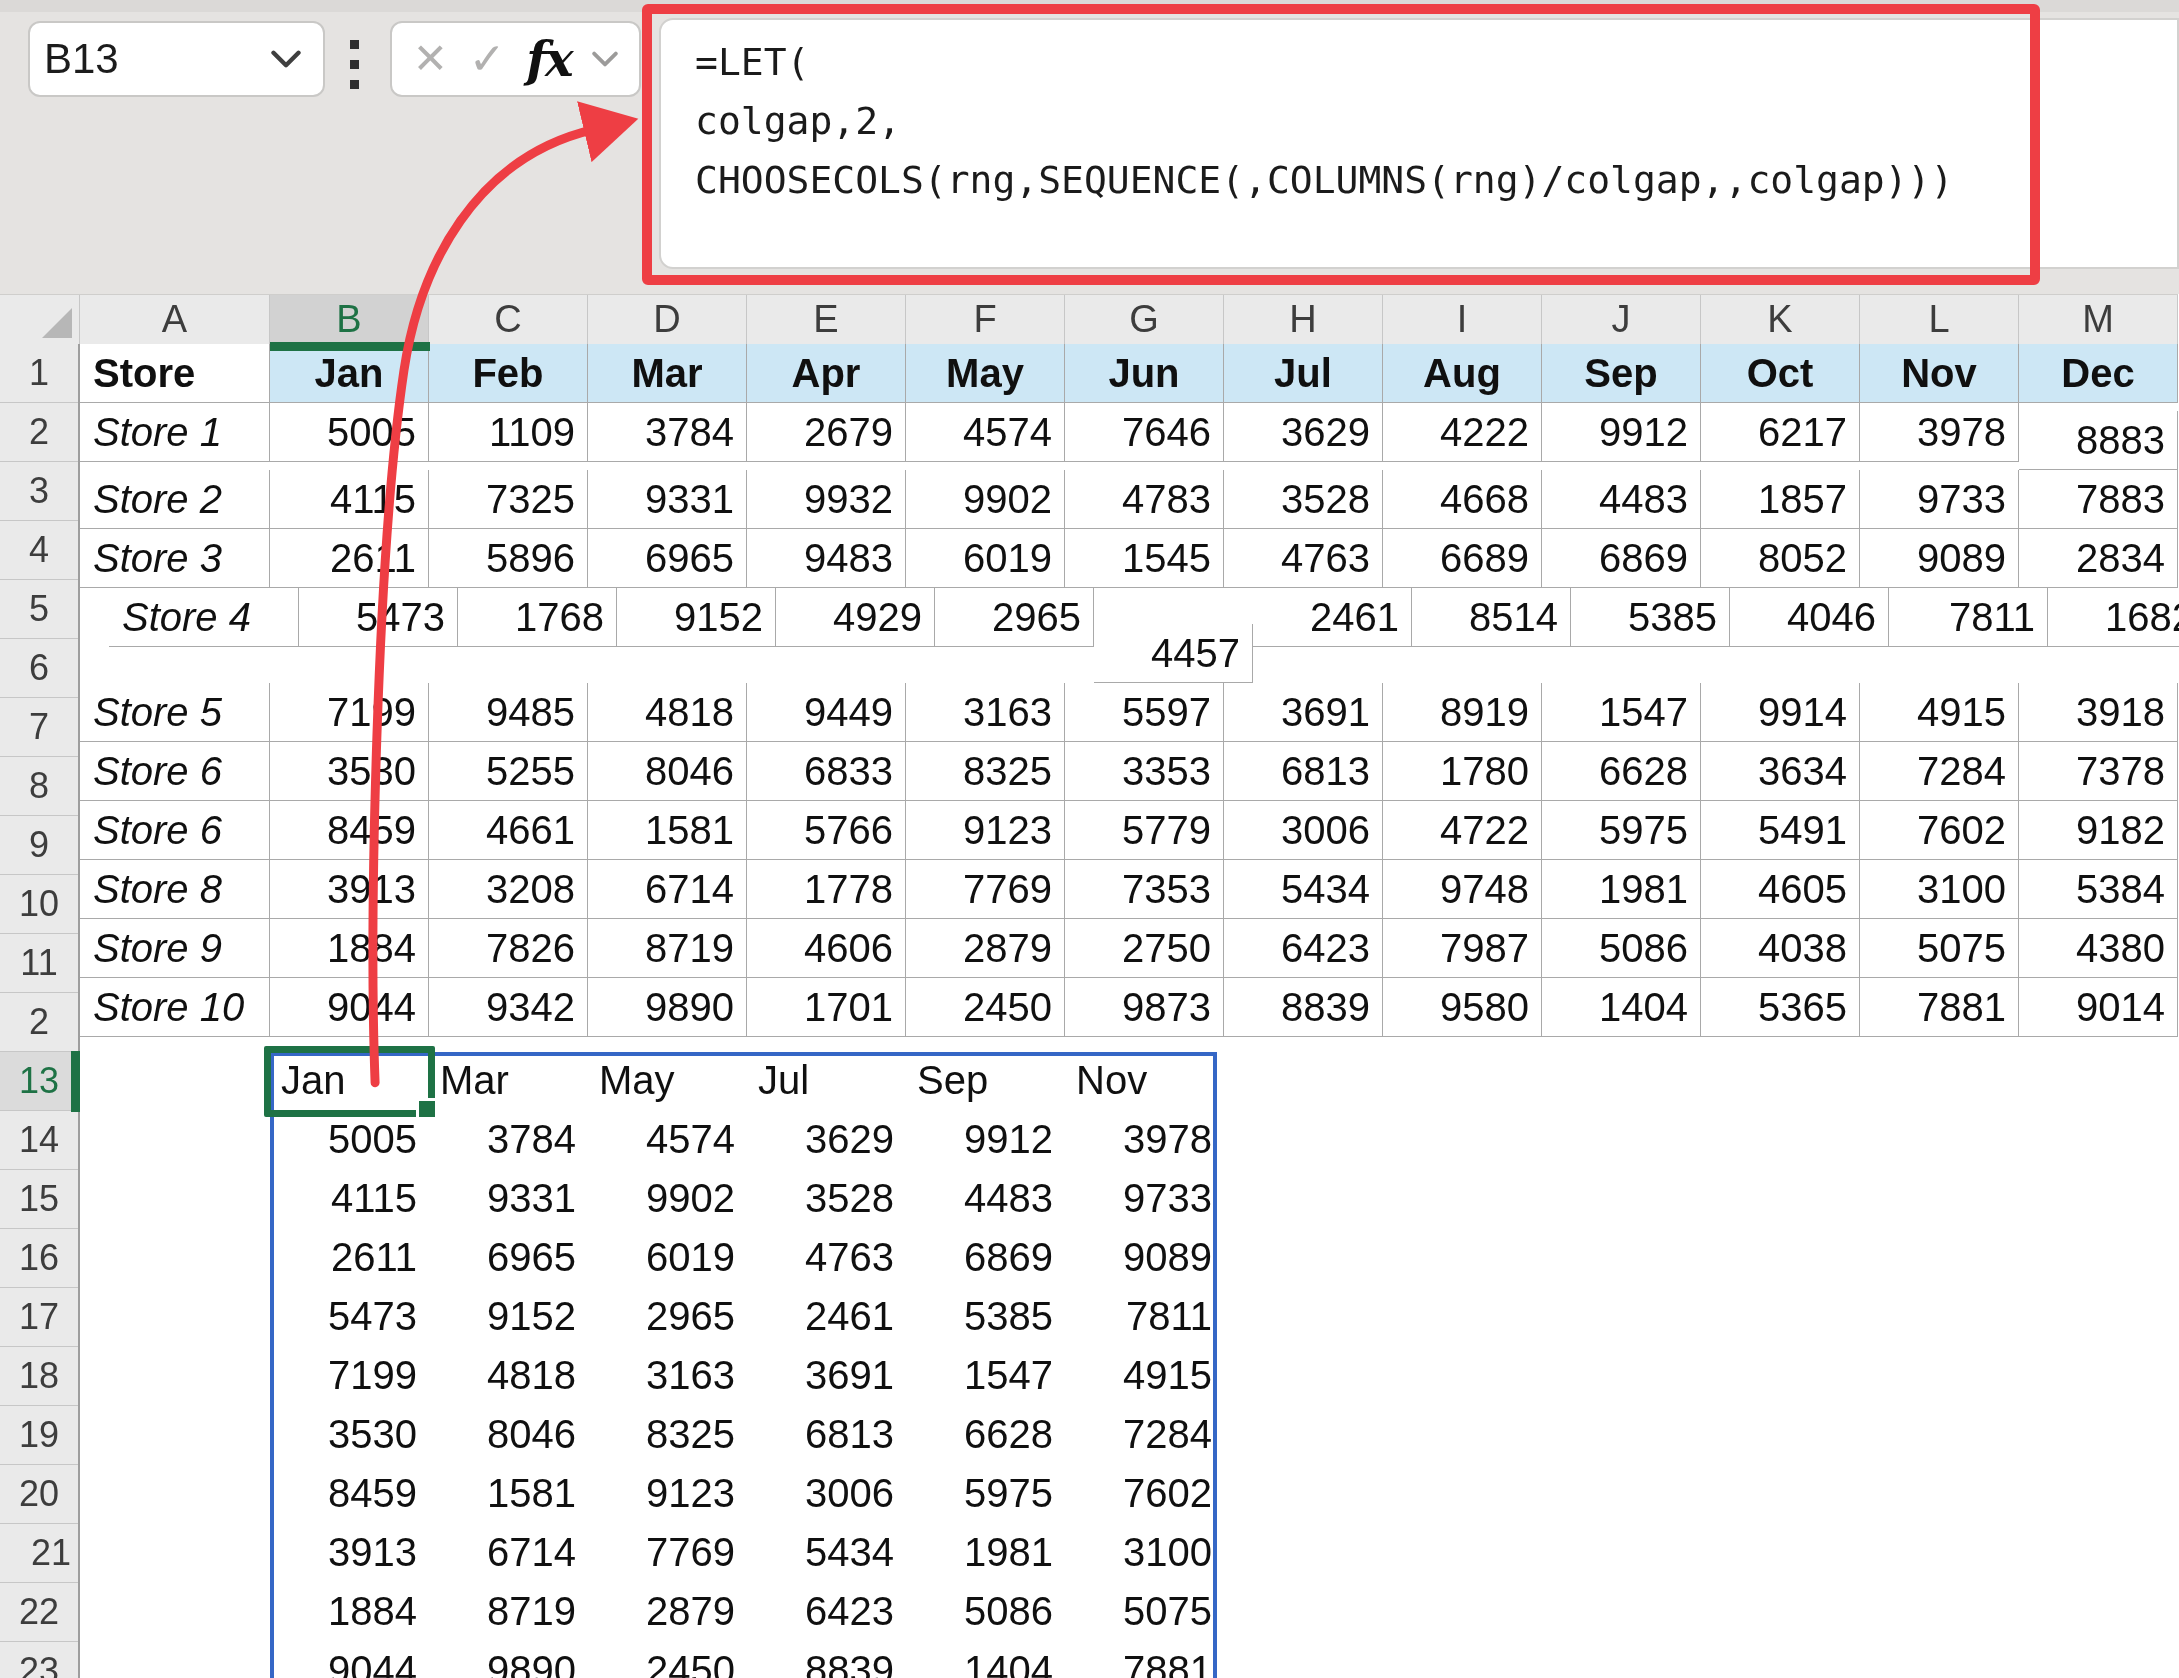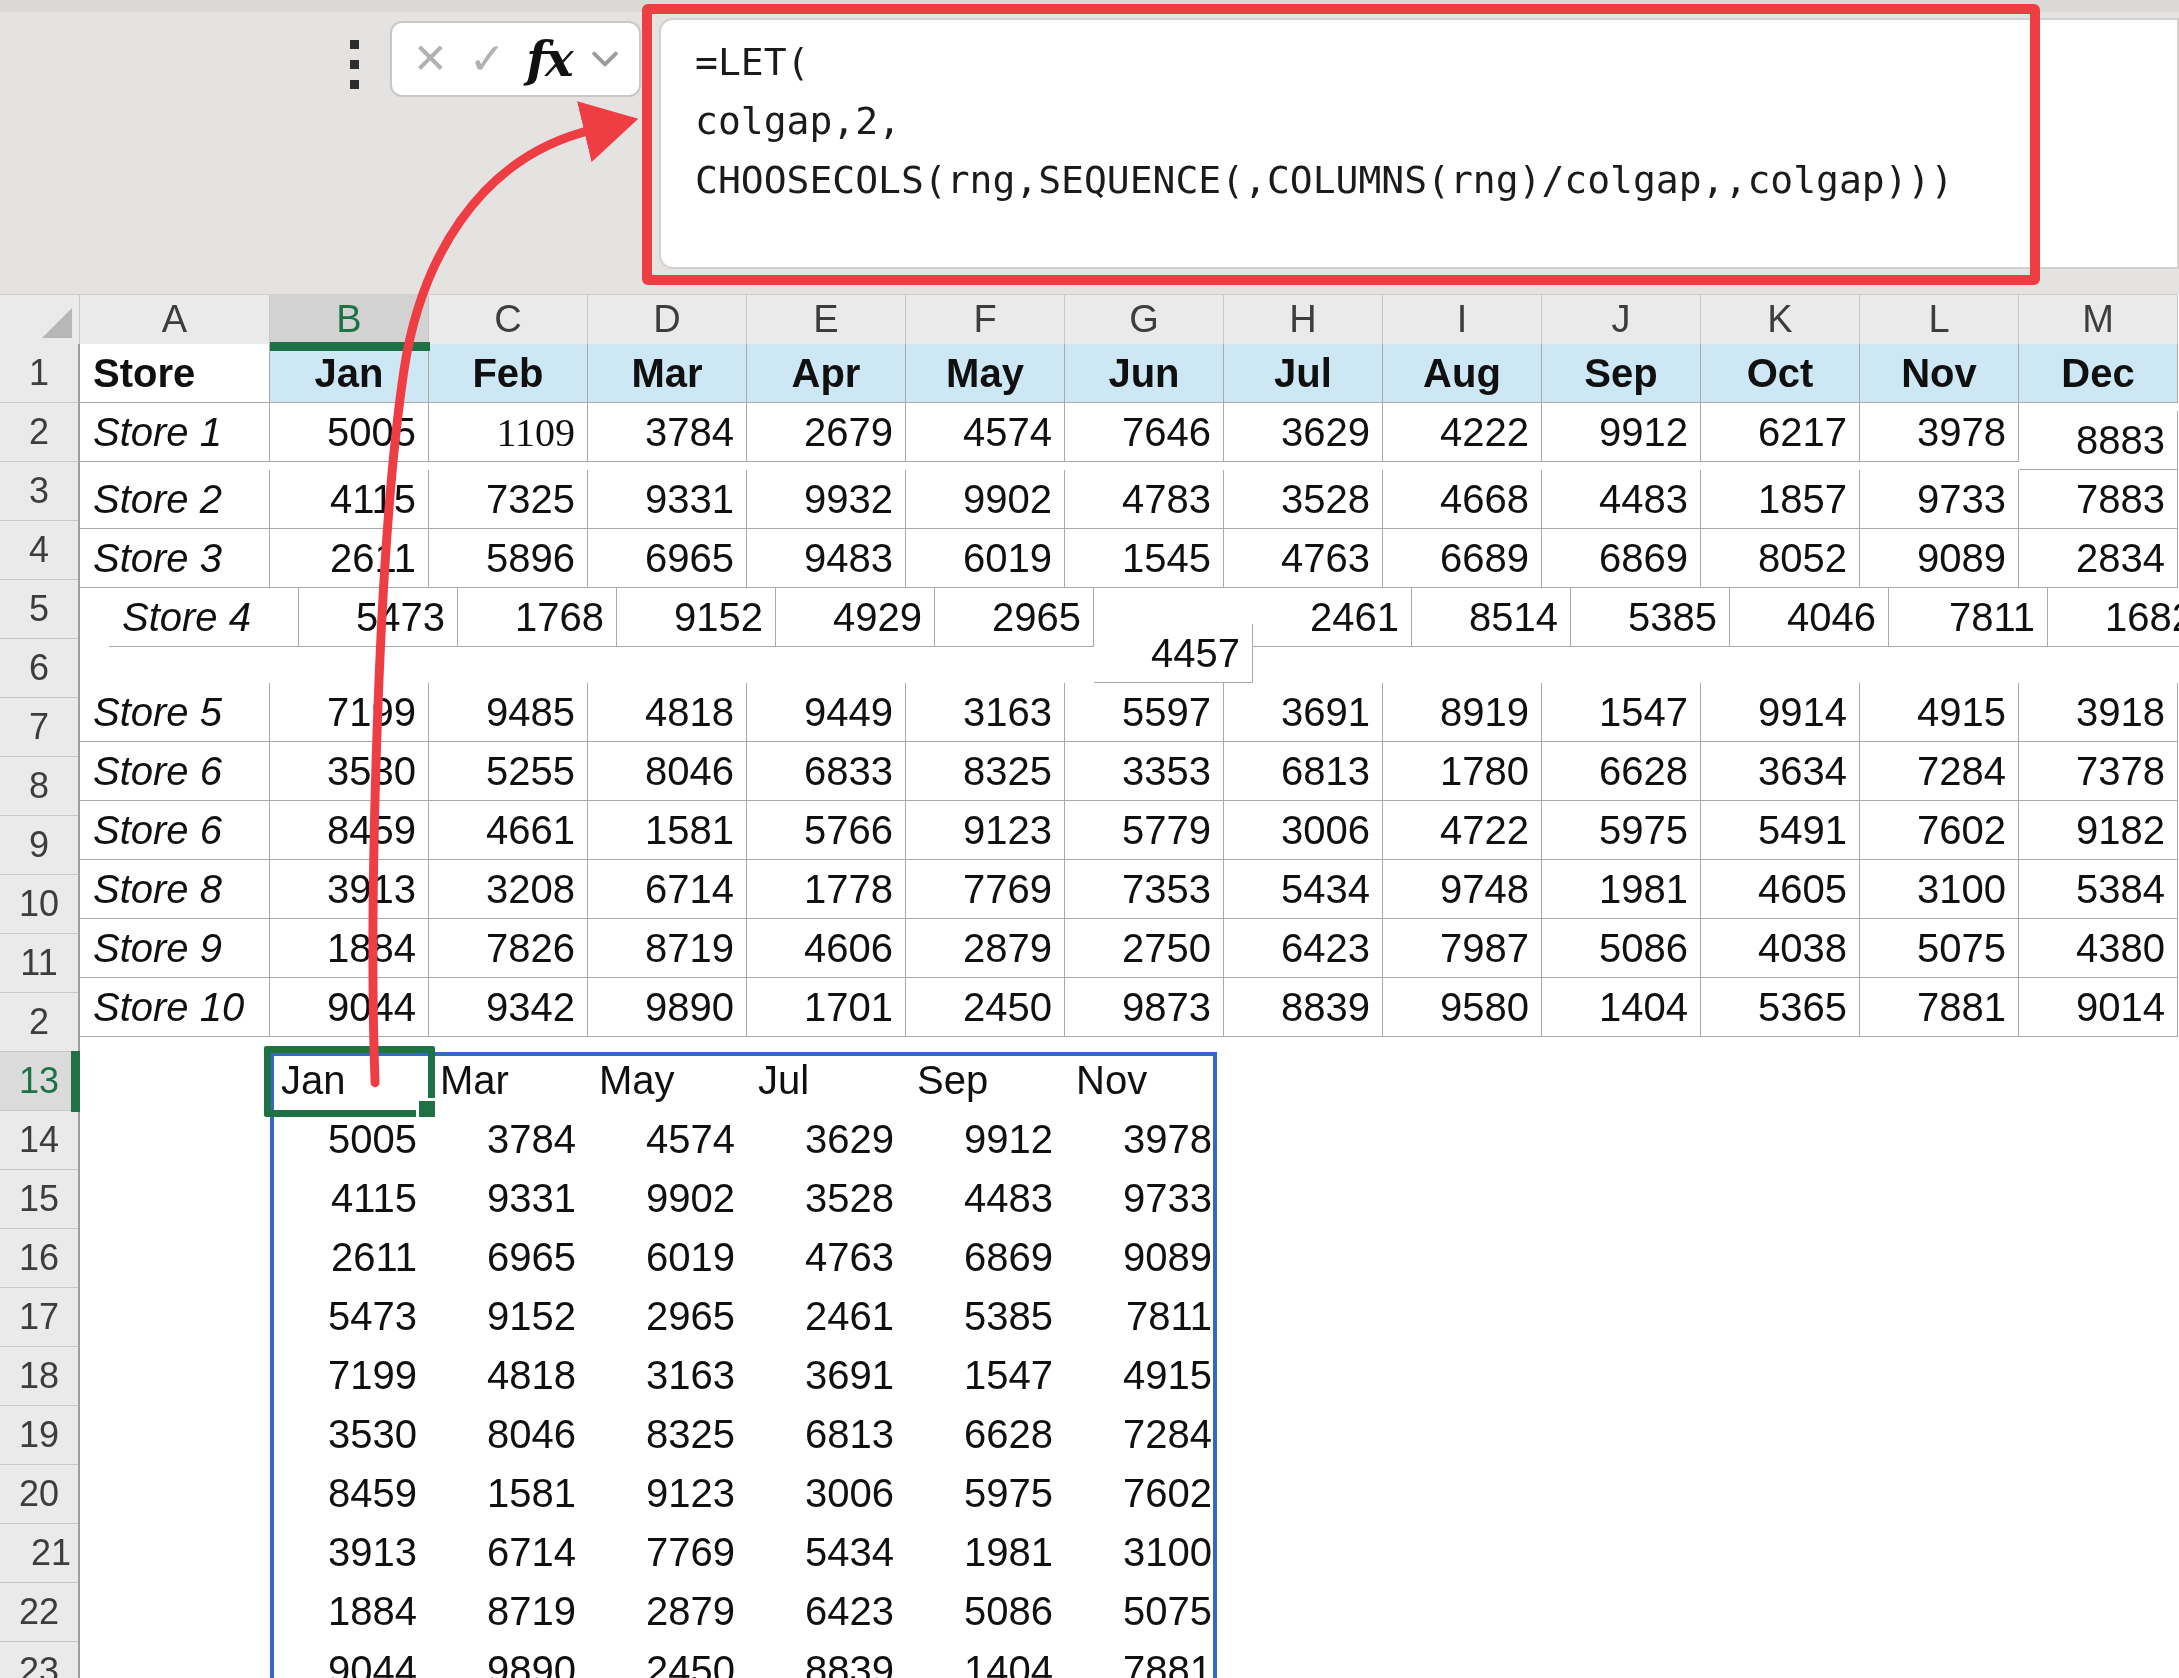--- a/index.html
+++ b/index.html
@@ -102,20 +102,26 @@
   .arrow{position:absolute;left:0;top:0;z-index:10;pointer-events:none;}
 </style>
 </head>
 <body>
 
 <div id="app">
 
   <div class="topbar">
     <div class="topstrip"></div>
 
+    <div class="namebox">
+      <span class="nb-text">B13</span>
+      <svg class="nb-chev" viewBox="0 0 24 14">
+        <polyline points="2,2 12,12 22,2"></polyline>
+      </svg>
+    </div>
 
     <div class="kebab">
         <i></i>
         <i></i>
         <i></i>
       </div>
 
     <div class="fxbox">
       <span class="fx-x">✕</span>
       <span class="fx-check">✓</span>
@@ -185,21 +191,21 @@
         <div class="cell month" style="width: 159px; height: 59px;">Jul</div>
         <div class="cell month" style="width: 159px; height: 59px;">Aug</div>
         <div class="cell month" style="width: 159px; height: 59px;">Sep</div>
         <div class="cell month" style="width: 159px; height: 59px;">Oct</div>
         <div class="cell month" style="width: 159px; height: 59px;">Nov</div>
         <div class="cell month" style="width: 159px; height: 59px;">Dec</div>
       </div>
       <div class="trow">
         <div class="cell txt ital" style="width: 190px; height: 59px;">Store 1</div>
         <div class="cell num" style="width: 159px; height: 59px;">5005</div>
-        <div class="cell num" style="width: 159px; height: 59px; font-family: Liberation Serif, serif;">1109</div>
+        <div class="cell num" style="width: 159px; height: 59px;">1109</div>
         <div class="cell num" style="width: 159px; height: 59px;">3784</div>
         <div class="cell num" style="width: 159px; height: 59px;">2679</div>
         <div class="cell num" style="width: 159px; height: 59px;">4574</div>
         <div class="cell num" style="width: 159px; height: 59px;">7646</div>
         <div class="cell num" style="width: 159px; height: 59px;">3629</div>
         <div class="cell num" style="width: 159px; height: 59px;">4222</div>
         <div class="cell num" style="width: 159px; height: 59px;">9912</div>
         <div class="cell num" style="width: 159px; height: 59px;">6217</div>
         <div class="cell num" style="width: 159px; height: 59px;">3978</div>
         <div class="cell num" style="width: 159px; height: 59px; margin-top: 8px;">8883</div>

